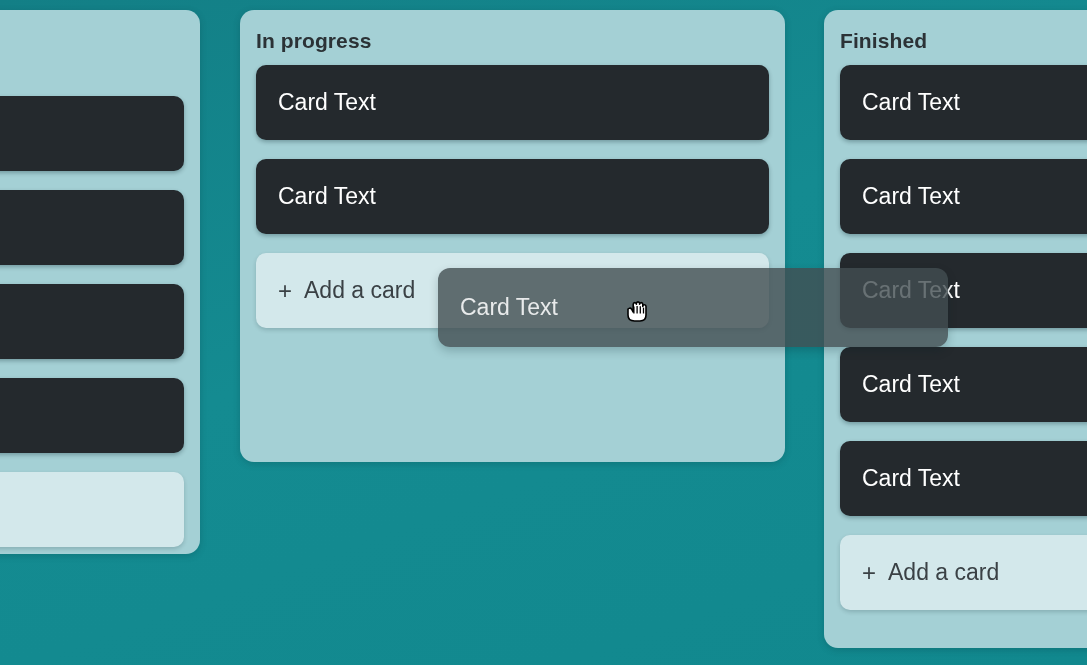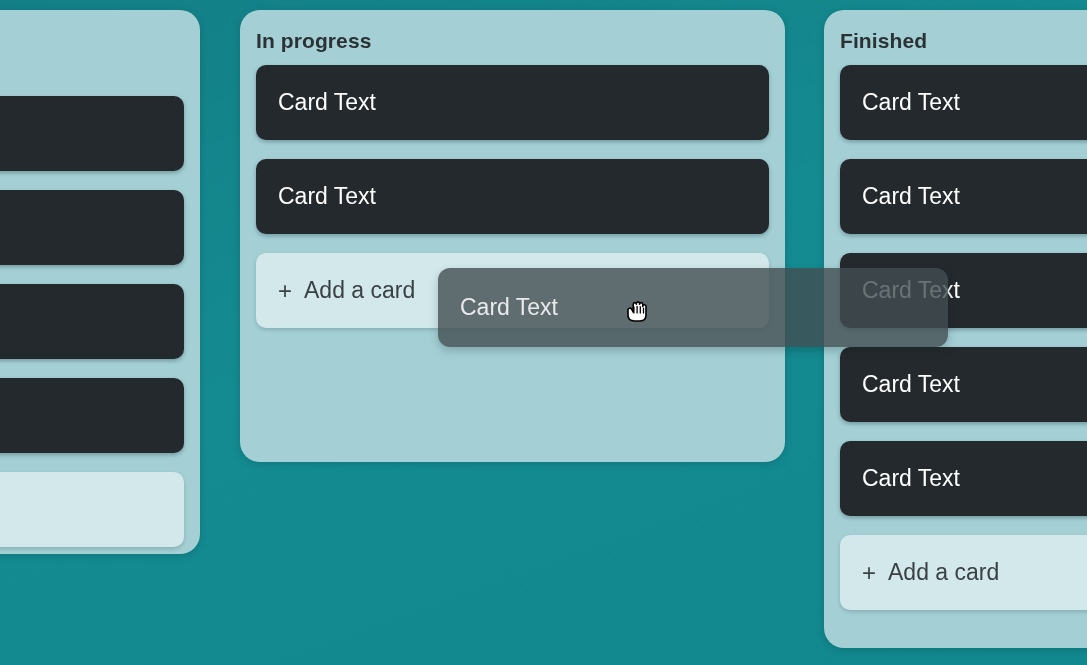--- a/index.html
+++ b/index.html
@@ -19,21 +19,21 @@
     width: 1087px;
     height: 665px;
     background: linear-gradient(160deg, #137f86 0%, #148b91 45%, #11888e 100%);
     overflow: hidden;
   }
 
   
   .column {
     position: absolute;
     background: #a4d0d5;
-    border-radius: 20px;
+    border-radius: 14px;
     box-sizing: border-box;
     padding: 14px 16px 16px 16px;
     box-shadow: 0 2px 7px rgba(0, 50, 55, 0.22);
   }
 
   .column-title {
     font-size: 21px;
     font-weight: bold;
     color: #2b3236;
     letter-spacing: 0.1px;

